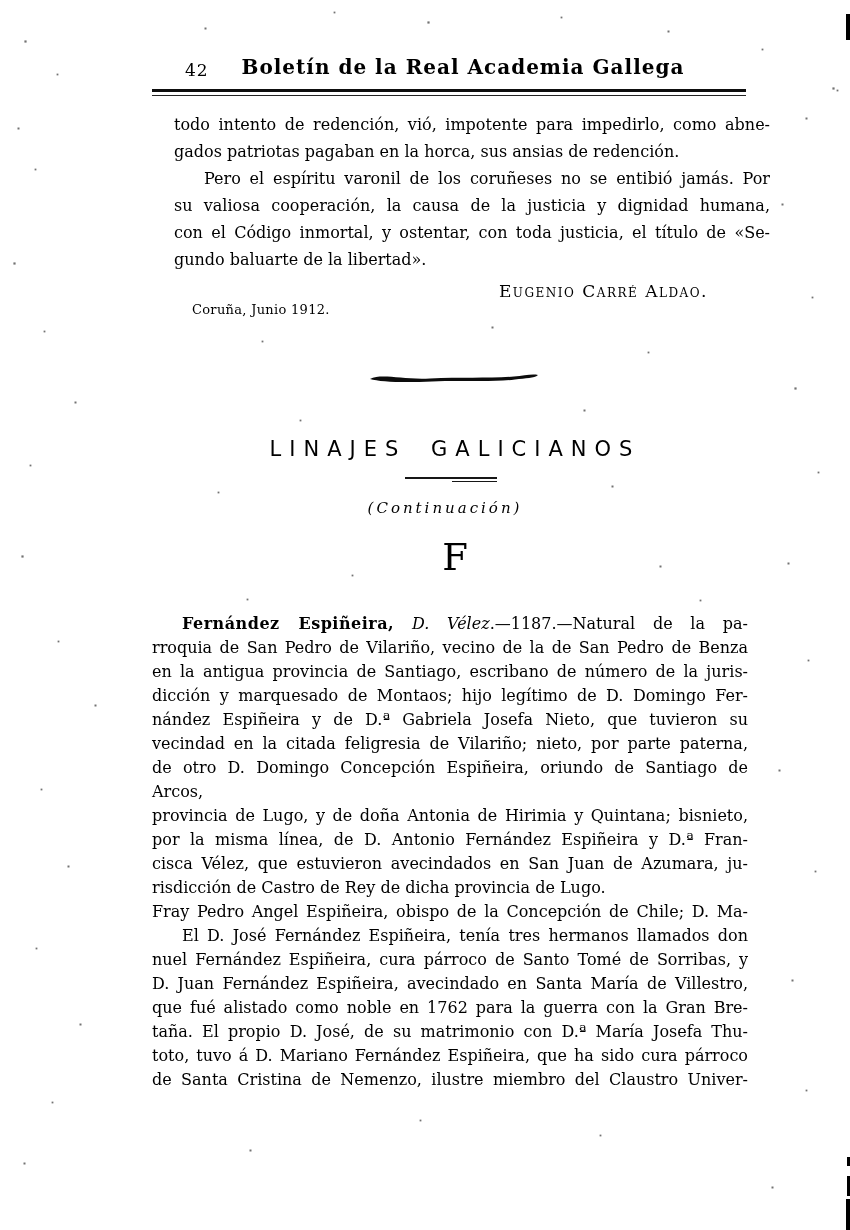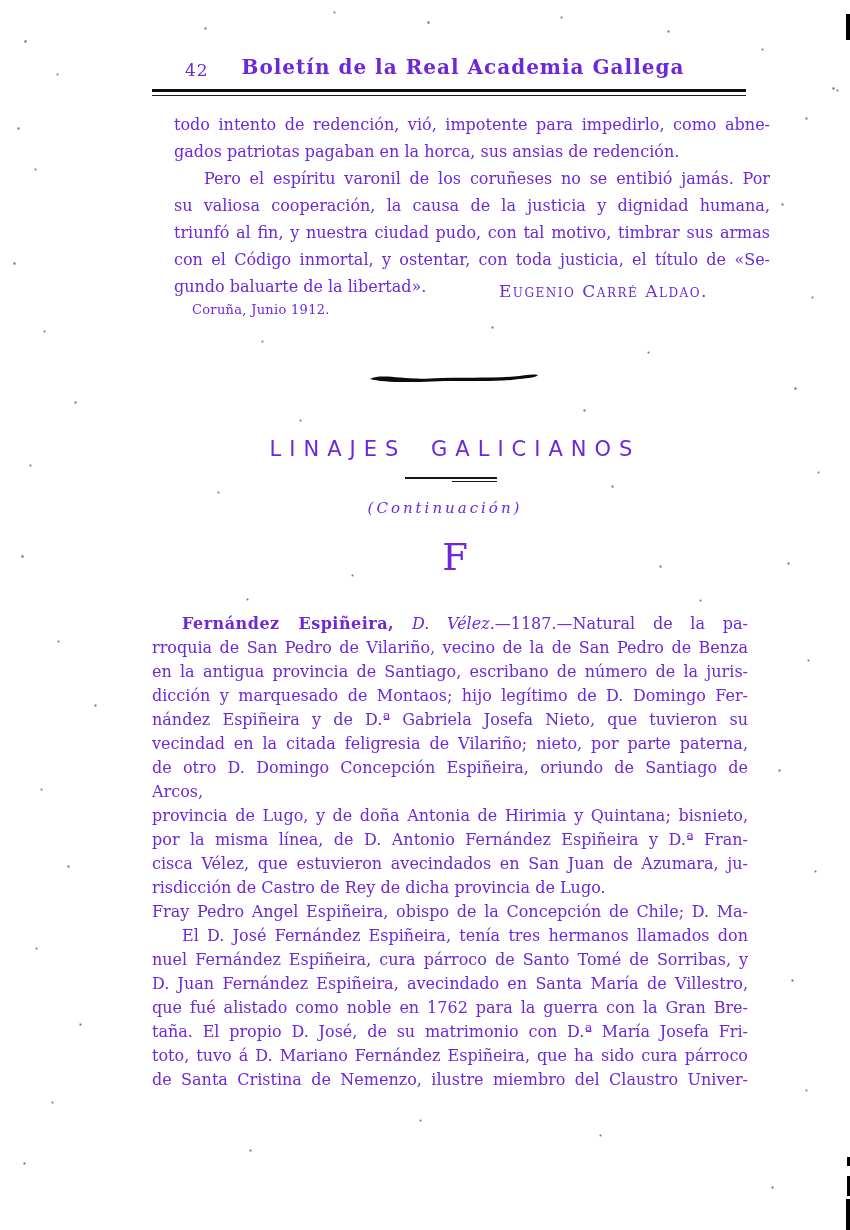--- a/index.html
+++ b/index.html
@@ -2,21 +2,21 @@
 <html><head>
 <meta charset="utf-8">
 <style>
   html,body{margin:0;padding:0;background:#fff;}
   .page{
     position:relative;
     width:850px;height:1230px;
     background:#ffffff;
     overflow:hidden;
     font-family:"DejaVu Serif", serif;
-    color:#6d28d9;
+    color:#000000;
   }
   
   .page-number{
     position:absolute;top:60px;left:185px;
     font-size:17px;letter-spacing:1px;
   }
   .journal-title{
     position:absolute;top:55px;left:68px;width:790px;
     text-align:center;font-size:20px;font-weight:bold;letter-spacing:1px;
   }
@@ -100,21 +100,20 @@
   <div class="page-number">42</div>
   <div class="journal-title">Boletín de la Real Academia Gallega</div>
   <div class="rule-thick"></div>
   <div class="rule-thin"></div>
 
   <div class="textblock closing">
     <div class="jline">todo intento de redención, vió, impotente para impedirlo, como abne-</div>
     <div class="jline last">gados patriotas pagaban en la horca, sus ansias de redención.</div>
     <div class="jline indent">Pero el espíritu varonil de los coruñeses no se entibió jamás. Por</div>
     <div class="jline">su valiosa cooperación, la causa de la justicia y dignidad humana,</div>
-    <div class="jline">triunfó al fin, y nuestra ciudad pudo, con tal motivo, timbrar sus armas</div>
     <div class="jline">con el Código inmortal, y ostentar, con toda justicia, el título de «Se-</div>
     <div class="jline last">gundo baluarte de la libertad».</div>
   </div>
 
   <div class="signature">Eugenio Carré Aldao.</div>
   <div class="dateline">Coruña, Junio 1912.</div>
 
   <div class="flourish">
     <svg width="172" height="18" viewBox="0 0 172 18">
       <path d="M2 10 C 14 4, 34 11, 62 9.5 C 94 8, 122 9.5, 146 7.5 C 156 6.8, 164 4.5, 170 6
@@ -138,21 +137,21 @@
     <div class="jline">de otro D. Domingo Concepción Espiñeira, oriundo de Santiago de Arcos,</div>
     <div class="jline">provincia de Lugo, y de doña Antonia de Hirimia y Quintana; bisnieto,</div>
     <div class="jline">por la misma línea, de D. Antonio Fernández Espiñeira y D.ª Fran-</div>
     <div class="jline">cisca Vélez, que estuvieron avecindados en San Juan de Azumara, ju-</div>
     <div class="jline last">risdicción de Castro de Rey de dicha provincia de Lugo.</div>
     <div class="jline">Fray Pedro Angel Espiñeira, obispo de la Concepción de Chile; D. Ma-</div>
     <div class="jline indent">El D. José Fernández Espiñeira, tenía tres hermanos llamados don</div>
     <div class="jline">nuel Fernández Espiñeira, cura párroco de Santo Tomé de Sorribas, y</div>
     <div class="jline">D. Juan Fernández Espiñeira, avecindado en Santa María de Villestro,</div>
     <div class="jline">que fué alistado como noble en 1762 para la guerra con la Gran Bre-</div>
-    <div class="jline">taña. El propio D. José, de su matrimonio con D.ª María Josefa Fri-</div>
+    <div class="jline">taña. El propio D. José, de su matrimonio con D.ª María Josefa Thu-</div>
     <div class="jline">toto, tuvo á D. Mariano Fernández Espiñeira, que ha sido cura párroco</div>
     <div class="jline">de Santa Cristina de Nemenzo, ilustre miembro del Claustro Univer-</div>
   </div>
 
   <div class="edge-mark em1"></div>
   <div class="edge-mark em2"></div>
   <div class="edge-mark em3"></div>
   <div class="edge-mark em4"></div>
 
 </div>

